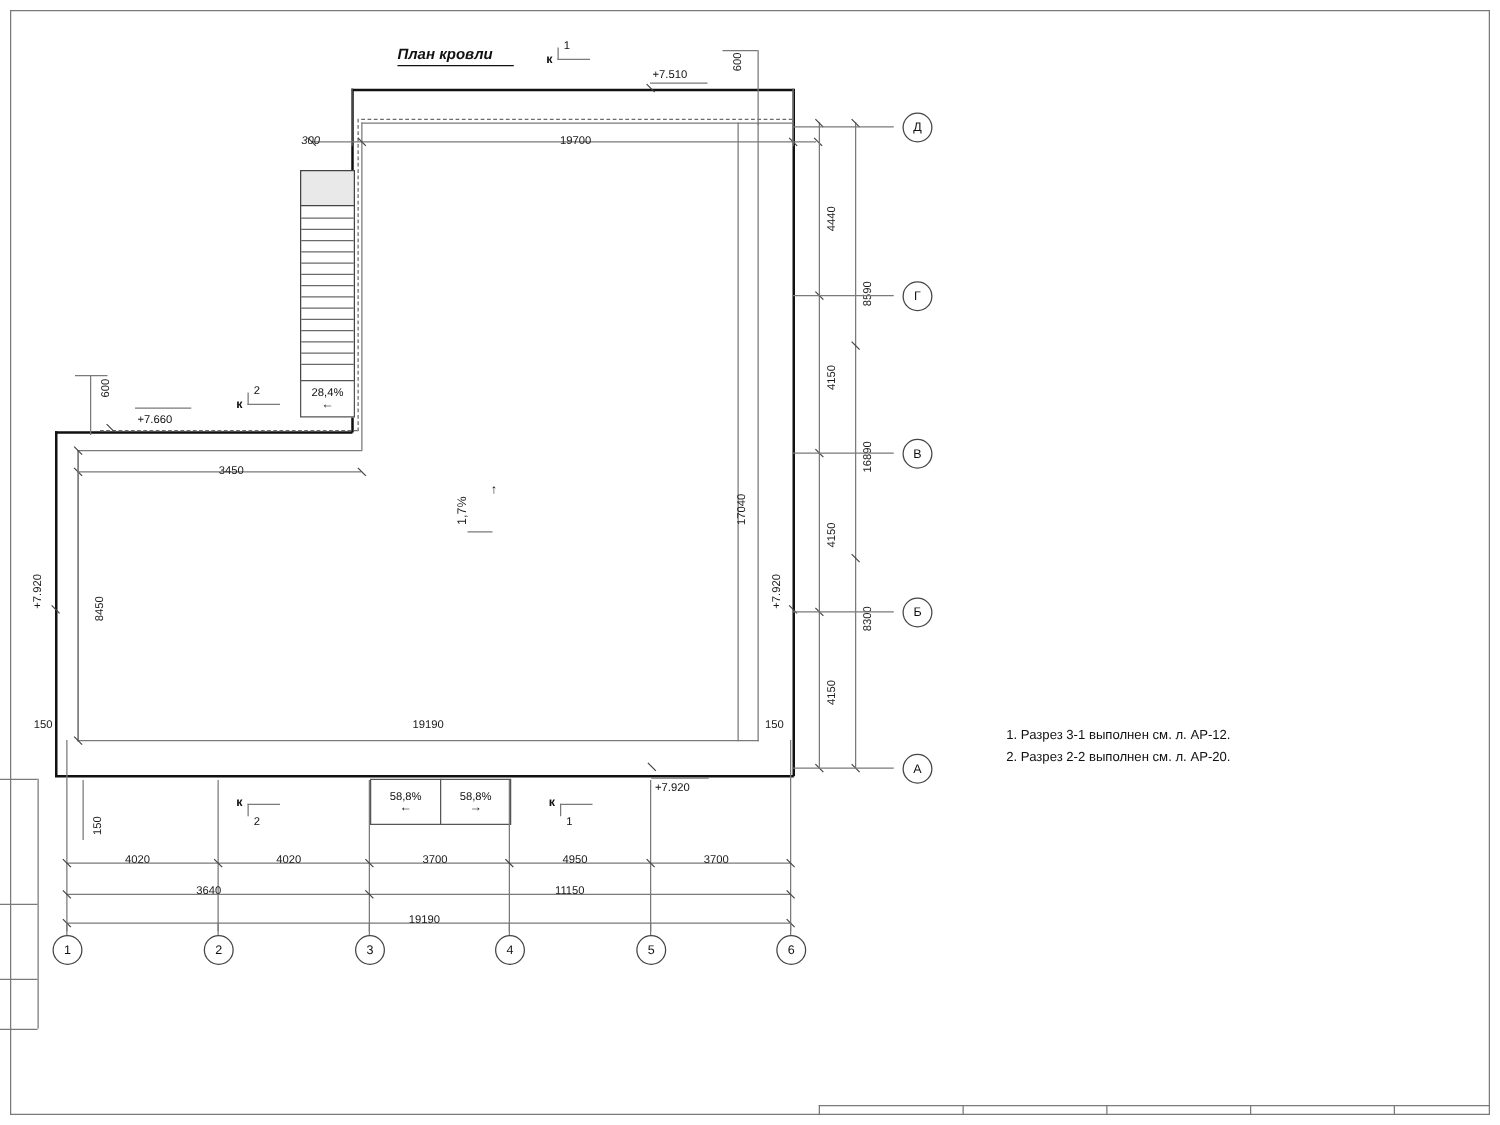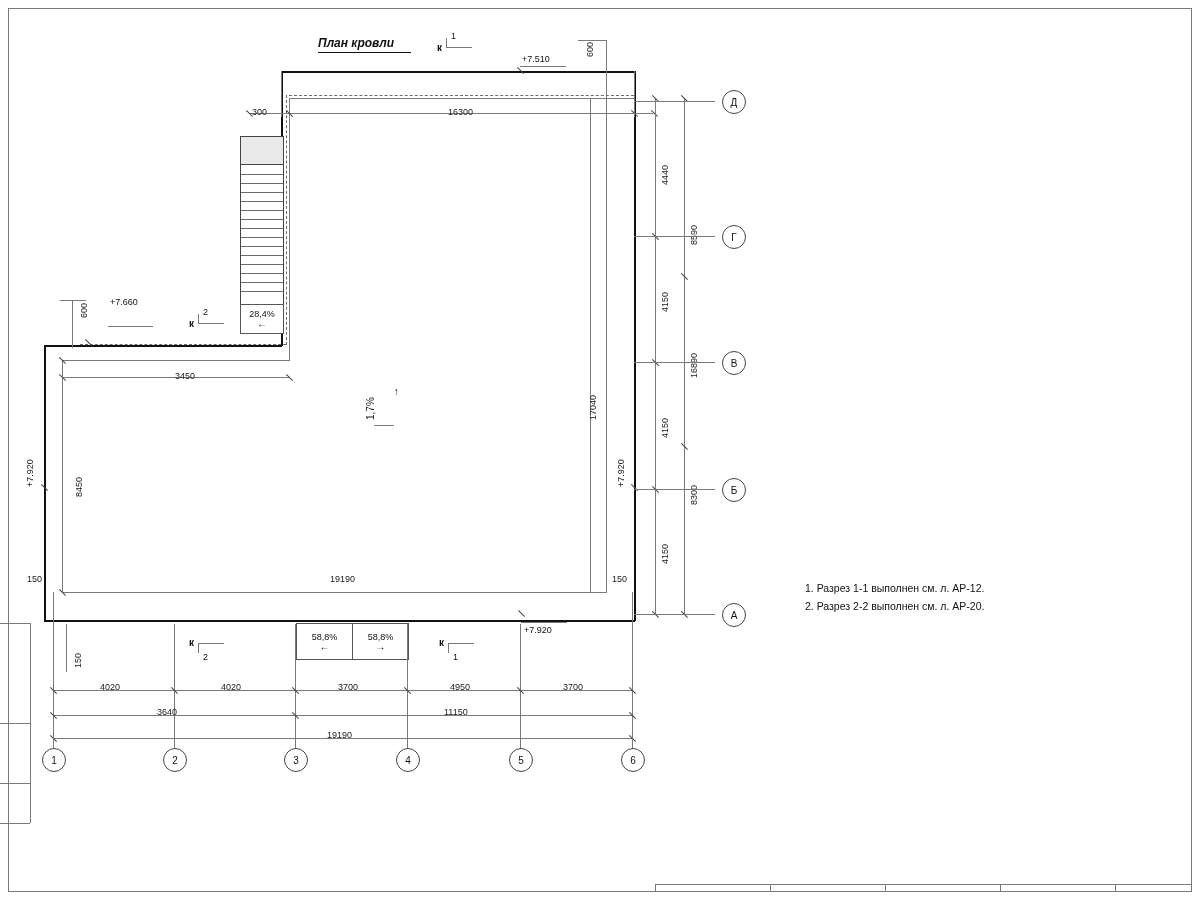--- a/index.html
+++ b/index.html
@@ -218,21 +218,21 @@
   </div>
 
   <div class="txt rot90" style="left:366px; top:420px; font-size:10px;">1,7%</div>
   <div class="txt rot90" style="left:390px; top:397px; font-size:10px;">→</div>
   <div class="ln h thin" style="left:374px; top:425px; width:20px;"></div>
 
   <div class="elev" style="left:522px; top:54px;">+7.510</div>
   <div class="ln h thin" style="left:520px; top:66px; width:46px;"></div>
   <div class="tick" style="left:516px; top:70px;"></div>
 
-  <div class="elev" style="left:110px; top:297px;">+7.660</div>
+  <div class="elev" style="left:110px; top:330px;">+7.660</div>
   <div class="ln h thin" style="left:108px; top:326px; width:45px;"></div>
   <div class="tick" style="left:84px; top:342px;"></div>
 
   <div class="txt rot90" style="left:26px; top:487px;">+7.920</div>
   <div class="tick" style="left:40px; top:487px;"></div>
 
   <div class="txt rot90" style="left:617px; top:487px;">+7.920</div>
   <div class="tick" style="left:630px; top:487px;"></div>
 
   <div class="elev" style="left:524px; top:625px;">+7.920</div>
@@ -257,22 +257,22 @@
   <div class="marker-letter" style="left:439px; top:637px;">к</div>
   <div class="marker-num" style="left:453px; top:652px;">1</div>
   <div class="ln h thin" style="left:448px; top:643px; width:26px;"></div>
   <div class="ln v thin" style="left:448px; top:643px; height:10px;"></div>
 
   <div class="ln h thin" style="left:249px; top:113px; width:404px;"></div>
   <div class="tick" style="left:245px; top:113px;"></div>
   <div class="tick" style="left:285px; top:113px;"></div>
   <div class="tick" style="left:630px; top:113px;"></div>
   <div class="tick" style="left:650px; top:113px;"></div>
-  <div class="txt" style="left:252px; top:108px;">300</div>
-  <div class="txt" style="left:448px; top:108px;">16300</div>
+  <div class="txt" style="left:241px; top:108px;font-style:italic;">300</div>
+  <div class="txt" style="left:448px; top:108px;">19700</div>
   <div class="txt rot90" style="left:586px; top:57px;">600</div>
   <div class="ln v thin" style="left:281px; top:71px; height:46px;"></div>
   <div class="ln v thin" style="left:634px; top:71px; height:46px;"></div>
   <div class="ln v thin" style="left:606px; top:40px; height:60px;"></div>
   <div class="ln h thin" style="left:578px; top:40px; width:28px;"></div>
 
   <div class="ln h thin" style="left:62px; top:377px; width:227px;"></div>
   <div class="tick" style="left:58px; top:377px;"></div>
   <div class="tick" style="left:285px; top:377px;"></div>
   <div class="txt" style="left:175px; top:372px;">3450</div>
@@ -392,16 +392,16 @@
   </div>
   <div class="ln v thin" style="left:520px; top:738px; height:10px;"></div>
   <div class="axis-circle" style="left:509px; top:748px;">
     <span>5</span>
   </div>
   <div class="ln v thin" style="left:632px; top:738px; height:10px;"></div>
   <div class="axis-circle" style="left:621px; top:748px;">
     <span>6</span>
   </div>
 
-  <div class="notes" style="left:805px; top:580px;">1. Разрез 1-1 выполнен см. л. АР-12.</div>
+  <div class="notes" style="left:805px; top:580px;">1. Разрез 3-1 выполнен см. л. АР-12.</div>
   <div class="notes" style="left:805px; top:598px;">2. Разрез 2-2 выполнен см. л. АР-20.</div>
 
 </div>
 
 </body></html>

